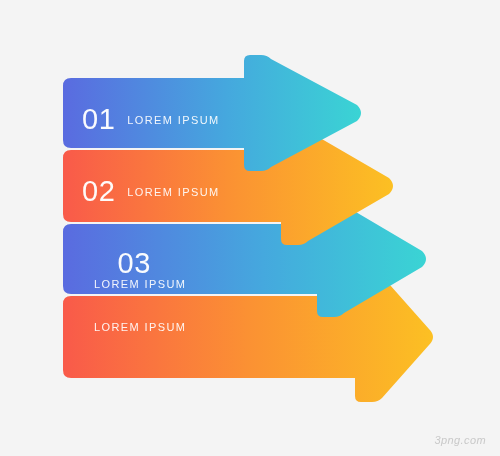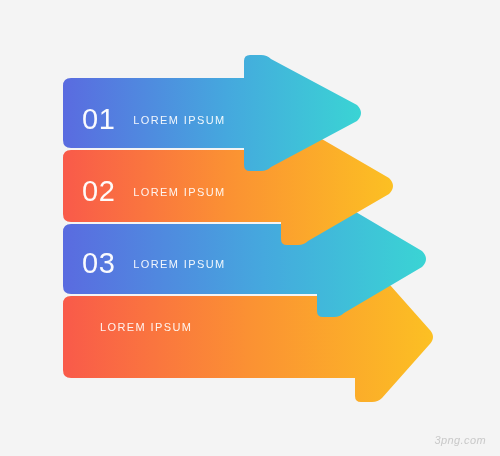--- a/index.html
+++ b/index.html
@@ -49,29 +49,29 @@
     font-weight: 300;
     letter-spacing: 0.5px;
     line-height: 1;
     color: #ffffff;
     opacity: 0.97;
     font-family: "Liberation Sans", sans-serif;
   }
   .row-title {
     font-size: 11px;
     letter-spacing: 1.4px;
-    margin-left: 18px;
+    margin-left: 12px;
     color: #ffffff;
     opacity: 0.92;
     font-family: "Liberation Sans", sans-serif;
     white-space: nowrap;
   }
   #row-text-1 { left: 82px; top: 105px; }
   #row-text-2 { left: 82px; top: 177px; justify-content: center; }
-  #row-text-3 { left: 82px; top: 249px; }
+  #row-text-3 { left: 82px; top: 249px; flex-direction: column; }
   #row-text-4 { left: 82px; top: 321px; }
 
   .watermark {
     position: absolute;
     right: 14px;
     bottom: 10px;
     font-size: 11px;
     color: #c9c9c9;
     font-family: "Liberation Sans", sans-serif;
     letter-spacing: 0.4px;

